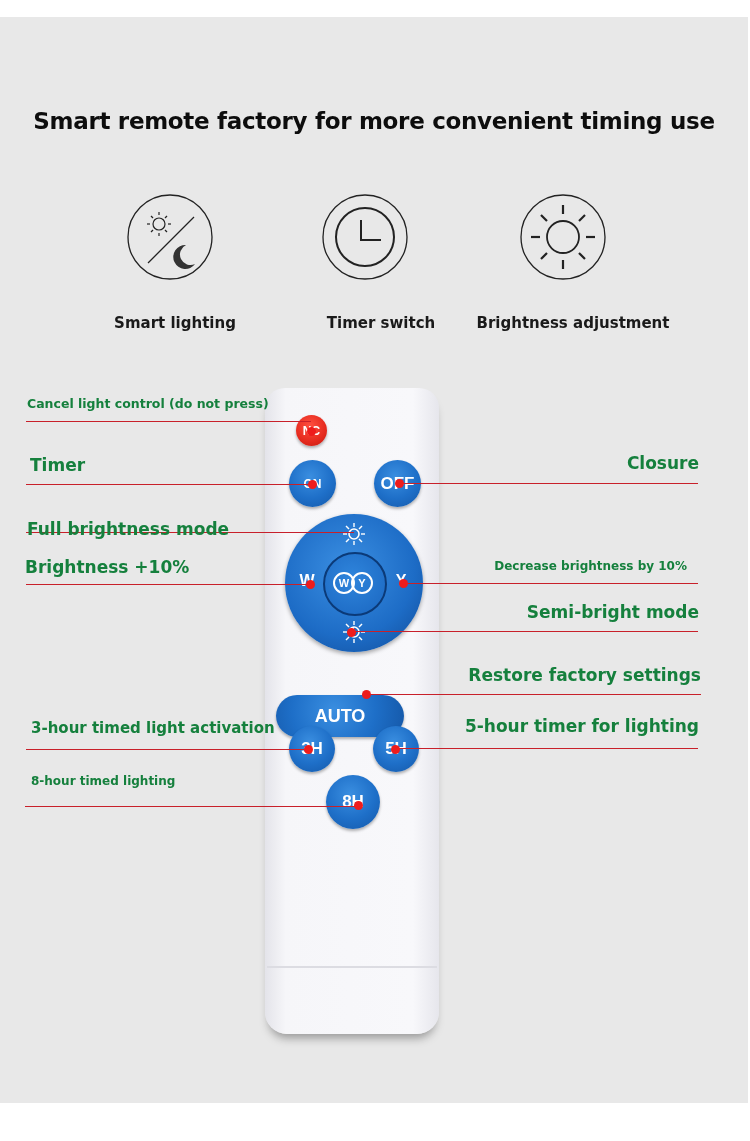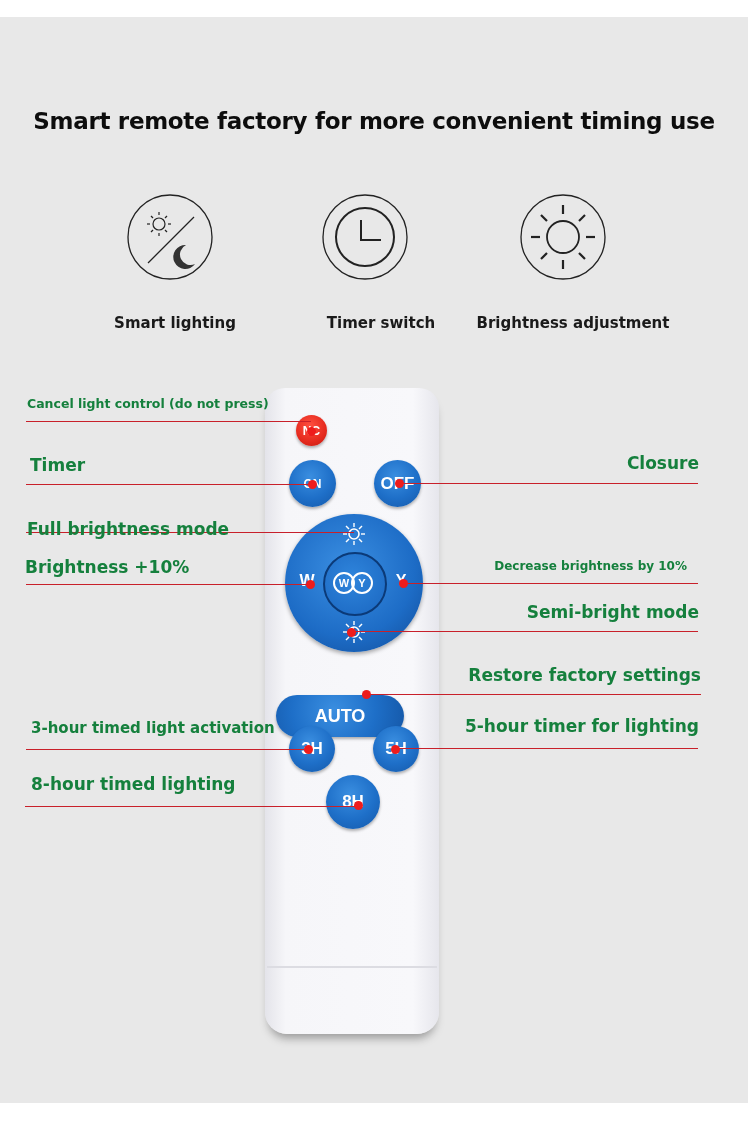--- a/index.html
+++ b/index.html
@@ -151,13 +151,13 @@
 <div class="lbl" style="left:27px;top:396px;font-size:12.5px;">Cancel light control (do not press)</div>
 <div class="lbl" style="left:30px;top:455px;font-size:17px;">Timer</div>
 <div class="lbl r" style="right:51px;top:453px;font-size:17px;">Closure</div>
 <div class="lbl" style="left:27px;top:519px;font-size:17px;">Full brightness mode</div>
 <div class="lbl" style="left:25px;top:557px;font-size:17px;">Brightness +10%</div>
 <div class="lbl r" style="right:63px;top:559px;font-size:12px;">Decrease brightness by 10%</div>
 <div class="lbl r" style="right:51px;top:602px;font-size:17px;">Semi-bright mode</div>
 <div class="lbl r" style="right:49px;top:665px;font-size:17px;">Restore factory settings</div>
 <div class="lbl" style="left:31px;top:719px;font-size:15px;">3-hour timed light activation</div>
 <div class="lbl r" style="right:51px;top:716px;font-size:17px;">5-hour timer for lighting</div>
-<div class="lbl" style="left:31px;top:774px;font-size:17px;">8-hour timed lighting</div>
+<div class="lbl" style="left:31px;top:774px;font-size:12px;">8-hour timed lighting</div>
 
 </body></html>

